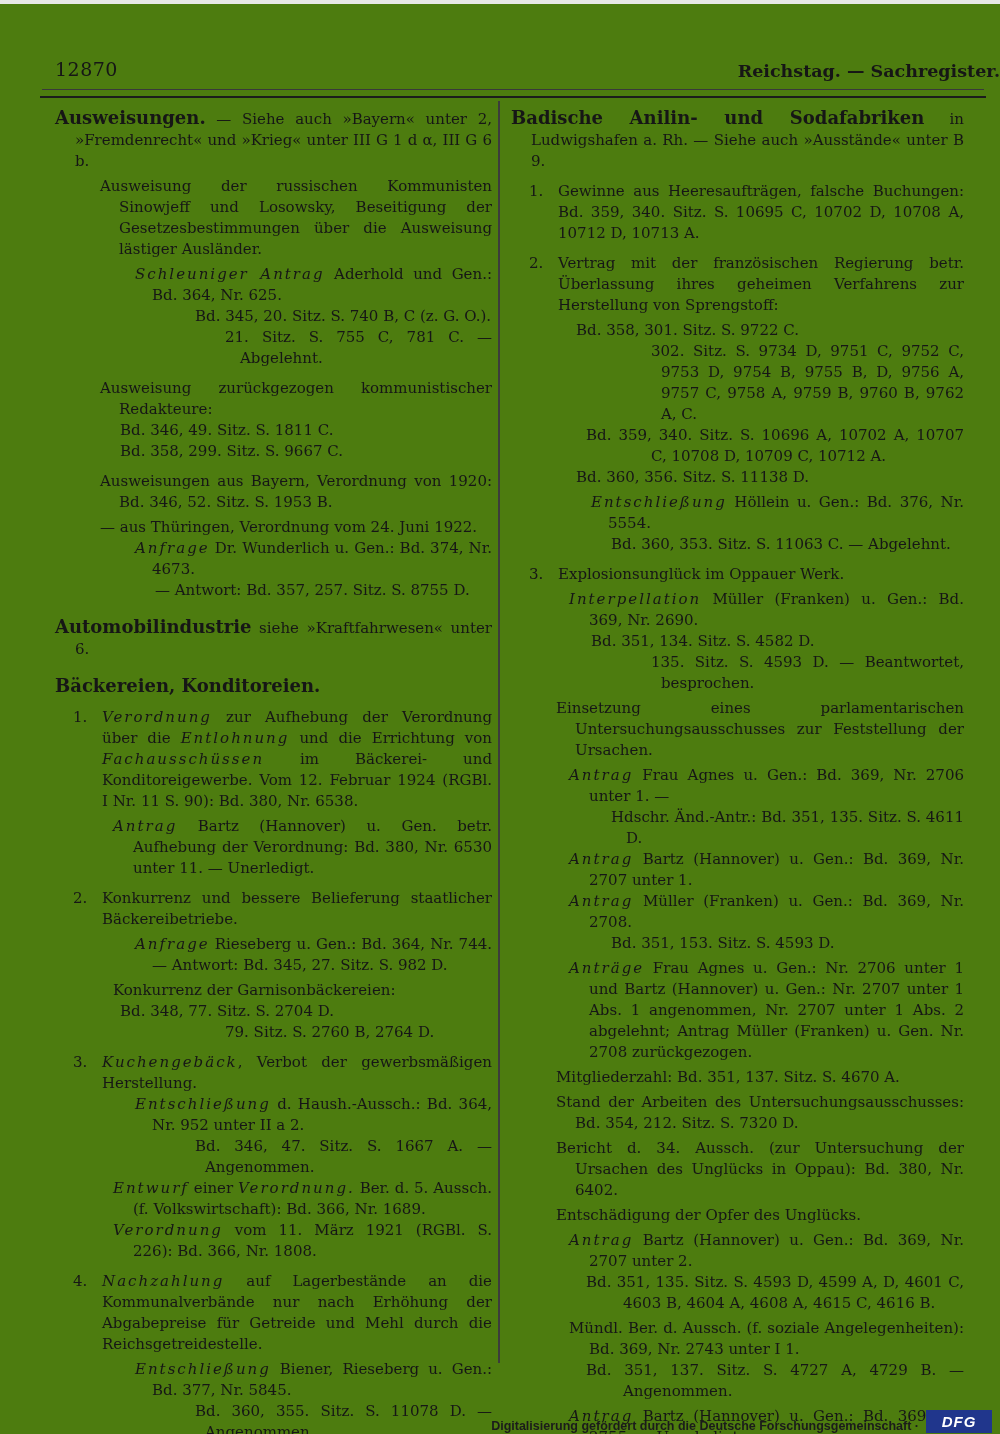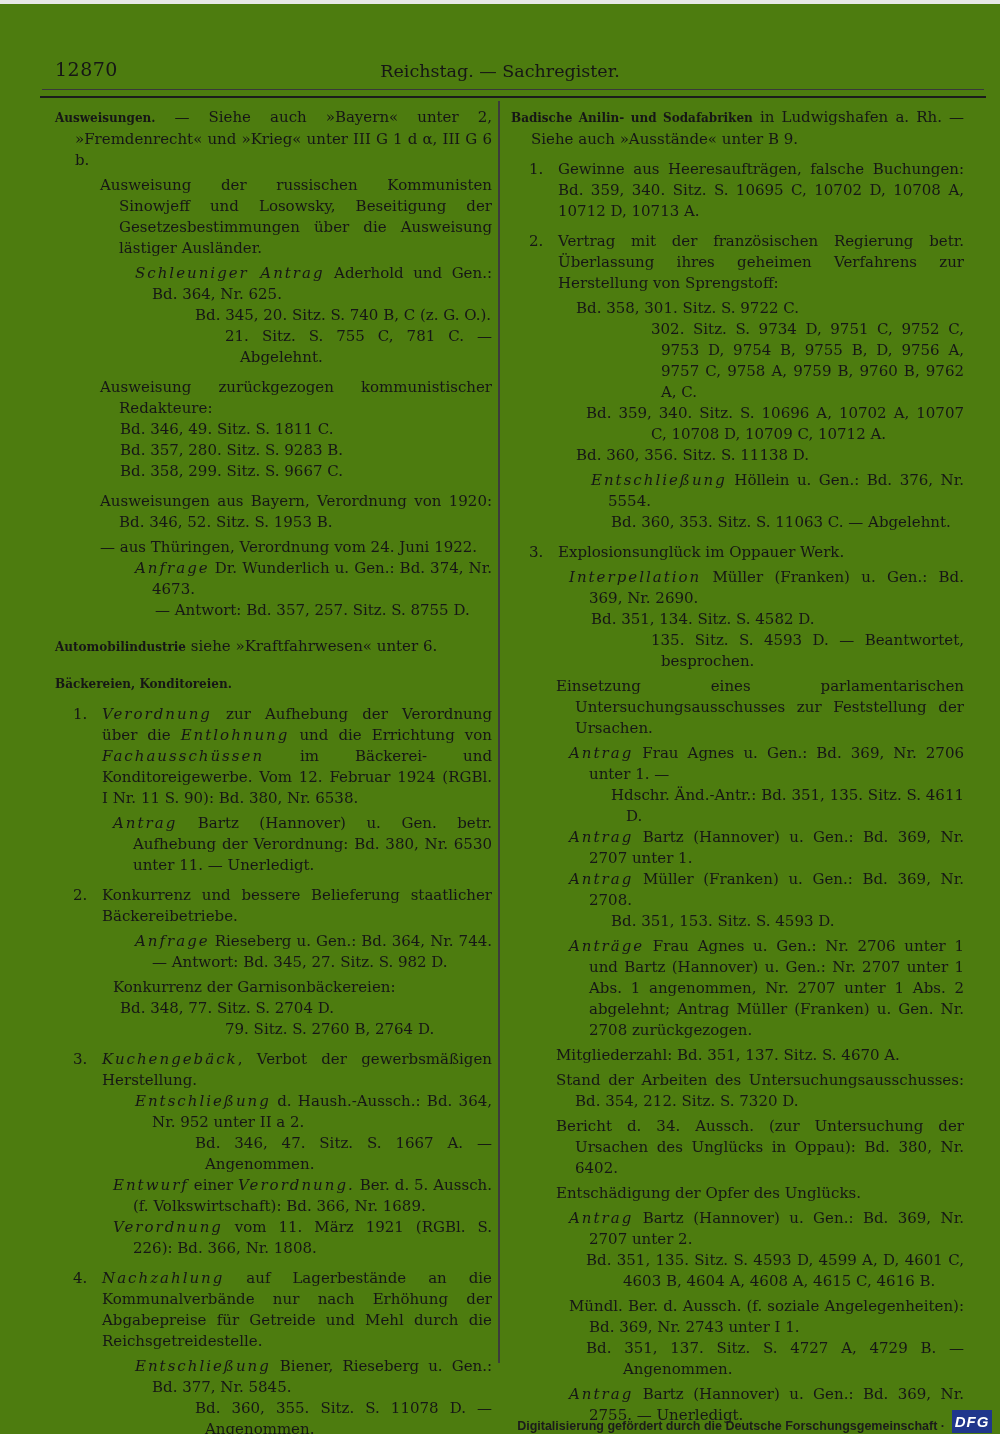--- a/index.html
+++ b/index.html
@@ -3,51 +3,51 @@
 <meta charset="utf-8">
 <style>
   html,body{margin:0;padding:0;background:#e8e8e6;}
   #page{
     position:relative;width:1000px;height:1434px;margin:4px auto;
     background:#4d7c0f;overflow:hidden;color:#161616;
     font-family:"DejaVu Serif","Liberation Serif",serif;
   }
   
   .pagenum{position:absolute;left:55px;top:54px;font-size:19px;letter-spacing:.5px;}
-  .ptitle{position:absolute;left:0;top:57px;width:1000px;text-align:center;font-size:17.5px;}
+  .ptitle{position:absolute;left:0;top:57px;width:1000px;text-align:right;font-size:17.5px;font-weight:bold;}
   .rule-a{position:absolute;left:42px;top:85px;width:942px;height:1px;background:#3a3a3a;}
   .rule-b{position:absolute;left:40px;top:92px;width:946px;height:2px;background:#1c1c1c;}
   .divider{position:absolute;left:498px;top:97px;width:2px;height:1262px;background:#3c3c3c;}
   
   .col{position:absolute;top:103px;font-size:15px;line-height:21px;text-align:justify;}
   .col-left{left:55px;width:437px;}
   .col-right{left:511px;width:453px;}
   .ln{margin:0;}
   .g1{margin-top:4px;} .g2{margin-top:9px;} .g3{margin-top:15px;}
-  .bd{font-weight:bold;font-size:12px;}
+  .bd{font-weight:bold;font-size:18px;}
   .sp{letter-spacing:2px;font-style:italic;}
   .num{display:inline-block;width:29px;text-indent:0;}
   .c-e0{padding-left:20px;text-indent:-20px;}
   .c-l1{padding-left:64px;text-indent:-19px;}
   .c-l2{padding-left:78px;text-indent:-20px;}
   .c-l3{padding-left:82px;text-indent:-17px;}
   .c-l4{padding-left:97px;text-indent:-17px;}
   .c-l5{padding-left:115px;text-indent:-15px;}
   .c-l5b{padding-left:112px;text-indent:-37px;}
   .c-l6{padding-left:150px;text-indent:-10px;}
   .c-l7{padding-left:185px;text-indent:-15px;}
   .c-lb{padding-left:140px;text-indent:-65px;}
   .c-nm{padding-left:47px;text-indent:-29px;}
   
   .footer{
     position:absolute;right:8px;bottom:5px;display:flex;align-items:flex-end;gap:7px;
     font-family:"Liberation Sans","DejaVu Sans",sans-serif;font-size:12.5px;font-weight:bold;color:#1b1b1b;
   }
   .dfg{
-    width:40px;height:23px;display:flex;align-items:center;justify-content:center;
+    width:66px;height:23px;display:flex;align-items:center;justify-content:center;
     color:#fff;font-style:italic;font-weight:bold;font-size:15px;letter-spacing:1px;
     font-family:"Liberation Sans","DejaVu Sans",sans-serif;
   }
 </style>
 </head>
 <body>
 
 <div id="page">
   <div class="pagenum">12870</div>
   <div class="ptitle">Reichstag. — Sachregister.</div>
@@ -55,21 +55,20 @@
   <div class="rule-b"></div>
   <div class="divider"></div>
   <div class="col col-left" id="col-left">
       <div class="ln c-e0"><span class="bd">Ausweisungen.</span><span> — Siehe auch »Bayern« unter 2, »Fremdenrecht« und »Krieg« unter III G 1 d α, III G 6 b.</span></div>
       <div class="ln c-l1 g1"><span>Ausweisung der russischen Kommunisten Sinowjeff und Losowsky, Beseitigung der Gesetzesbestimmungen über die Ausweisung lästiger Ausländer.</span></div>
       <div class="ln c-l4 g1"><span class="sp">Schleuniger Antrag</span><span> Aderhold und Gen.: Bd. 364, Nr. 625.</span></div>
       <div class="ln c-l6"><span>Bd. 345, 20. Sitz. S. 740 B, C (z. G. O.).</span></div>
       <div class="ln c-l7"><span>21. Sitz. S. 755 C, 781 C. — Abgelehnt.</span></div>
       <div class="ln c-l1 g2"><span>Ausweisung zurückgezogen kommunistischer Redakteure:</span></div>
       <div class="ln c-l3"><span>Bd. 346, 49. Sitz. S. 1811 C.</span></div>
-      <div class="ln c-l3"><span>Bd. 357, 280. Sitz. S. 9283 B.</span></div>
       <div class="ln c-l3"><span>Bd. 358, 299. Sitz. S. 9667 C.</span></div>
       <div class="ln c-l1 g2"><span>Ausweisungen aus Bayern, Verordnung von 1920: Bd. 346, 52. Sitz. S. 1953 B.</span></div>
       <div class="ln c-l1 g1"><span>— aus Thüringen, Verordnung vom 24. Juni 1922.</span></div>
       <div class="ln c-l4"><span class="sp">Anfrage</span><span> Dr. Wunderlich u. Gen.: Bd. 374, Nr. 4673.</span></div>
       <div class="ln c-l5"><span>— Antwort: Bd. 357, 257. Sitz. S. 8755 D.</span></div>
       <div class="ln c-e0 g3"><span class="bd">Automobilindustrie</span><span> siehe »Kraftfahrwesen« unter 6.</span></div>
       <div class="ln c-e0 g3"><span class="bd">Bäckereien, Konditoreien.</span></div>
       <div class="ln c-nm g2"><span class="num">1.</span><span class="sp">Verordnung</span><span> zur Aufhebung der Verordnung über die </span><span class="sp">Entlohnung</span><span> und die Errichtung von </span><span class="sp">Fachausschüssen</span><span> im Bäckerei- und Konditoreigewerbe. Vom 12. Februar 1924 (RGBl. I Nr. 11 S. 90): Bd. 380, Nr. 6538.</span></div>
       <div class="ln c-l2 g1"><span class="sp">Antrag</span><span> Bartz (Hannover) u. Gen. betr. Aufhebung der Verordnung: Bd. 380, Nr. 6530 unter 11. — Unerledigt.</span></div>
       <div class="ln c-nm g2"><span class="num">2.</span><span>Konkurrenz und bessere Belieferung staatlicher Bäckereibetriebe.</span></div>

